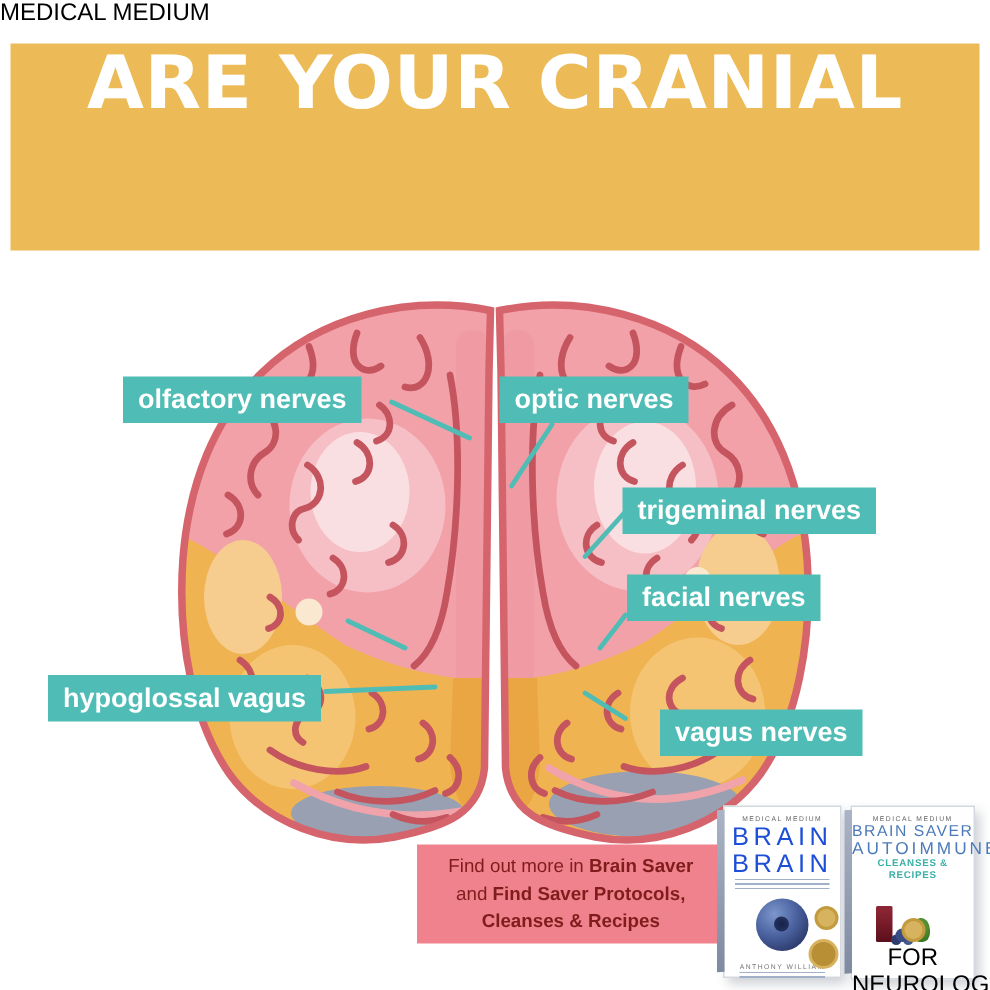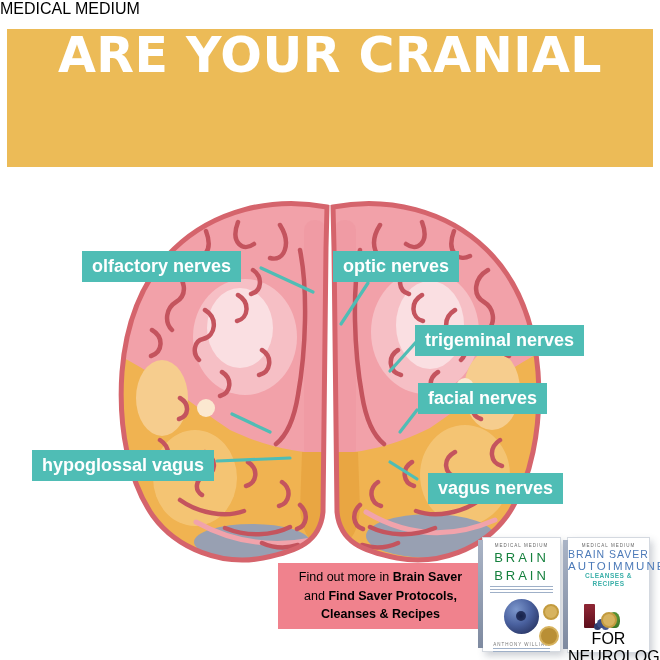--- a/index.html
+++ b/index.html
@@ -16,37 +16,37 @@
 
   
   .lbl{position:absolute;z-index:2;height:31px;line-height:31px;padding:0 10px;
        background:#4FBDB5;color:#FFFFFF;font-weight:bold;font-size:18px;white-space:nowrap;}
   .lbl-olfactory{left:82px;top:251px;}
   .lbl-optic{left:333px;top:251px;}
   .lbl-trigeminal{left:415px;top:302px;margin-top:23px;}
   .lbl-vestibulocochlear{left:32px;top:384px;}
   .lbl-facial{left:418px;top:383px;}
   .lbl-hypoglossal{left:32px;top:450px;}
-  .lbl-vagus{left:428px;top:473px;}
+  .lbl-vagus{left:440px;top:473px;}
 
   
   .promo{position:absolute;left:278px;top:563px;width:205px;height:66px;background:#F0828D;z-index:2;
-         color:#000000;text-align:center;font-size:12.5px;line-height:1.5;display:flex;flex-direction:column;justify-content:center;}
+         color:#7f1d1d;text-align:center;font-size:12.5px;line-height:1.5;display:flex;flex-direction:column;justify-content:center;}
   .promo b{font-weight:bold;}
 
   
   .books{position:absolute;left:482px;top:537px;z-index:2;display:flex;gap:6px;}
   .book{position:relative;background:#fff;border:1px solid #D4D9E0;box-shadow:3px 4px 7px rgba(60,70,90,.25);
         text-align:center;overflow:visible;}
   .book .spine{position:absolute;left:-5px;top:2px;width:5px;height:96%;
         background:linear-gradient(180deg,#AAB4C6,#7E8AA0);transform:skewY(-2deg);}
   .book1{width:77px;height:113px;}
   .book2{width:81px;height:114px;}
   .bk-pub{font-size:4.5px;letter-spacing:1px;color:#666;margin-top:5px;}
-  .bk-title1{font-size:13px;line-height:17px;letter-spacing:3px;color:#15803d;margin-top:1px;}
+  .bk-title1{font-size:17px;line-height:17px;letter-spacing:3px;color:#1d4ed8;margin-top:1px;}
   .bk2-title1{font-size:10.5px;line-height:11px;letter-spacing:1px;color:#4C7AB8;margin-top:1px;}
   .bk2-title2{font-size:11.5px;line-height:12px;letter-spacing:2px;color:#4C7AB8;}
   .bk2-title3{font-size:6.5px;line-height:8px;letter-spacing:0.5px;color:#3BB0A9;font-weight:bold;}
   .micro{height:8px;margin:2px 7px;background:repeating-linear-gradient(to bottom,#9FB0C8 0 1px,transparent 1px 3px);}
   .micro.short{height:5px;margin:1px 10px;}
   .berry-zone{position:relative;height:44px;}
   .blueberry{position:absolute;left:21px;top:3px;width:35px;height:35px;border-radius:50%;
      background:radial-gradient(circle at 35% 30%, #7C97CC, #4A619F 45%, #2A3766 82%);}
   .blueberry:after{content:"";position:absolute;left:12px;top:12px;width:10px;height:10px;border-radius:50%;
      background:radial-gradient(#16224A,#2A3766);}

